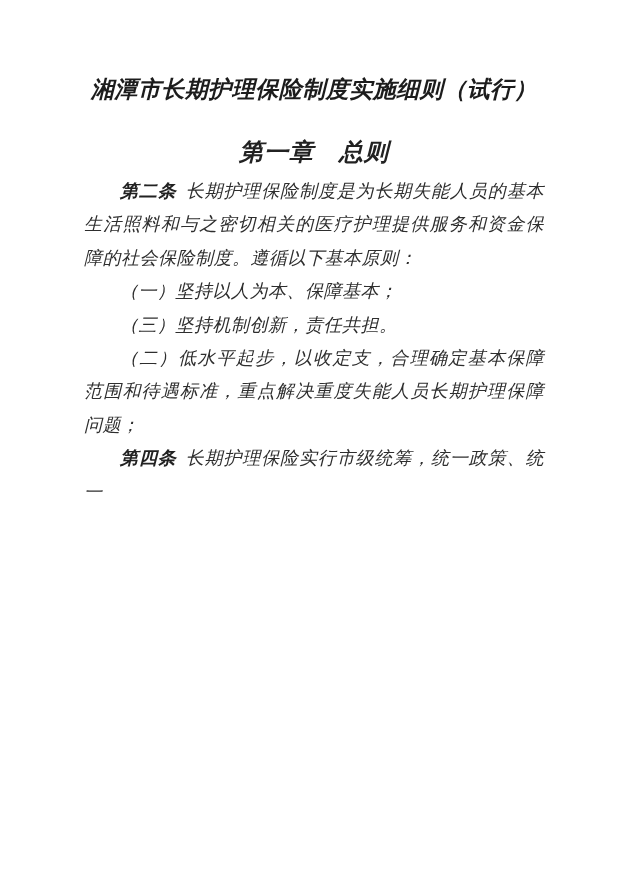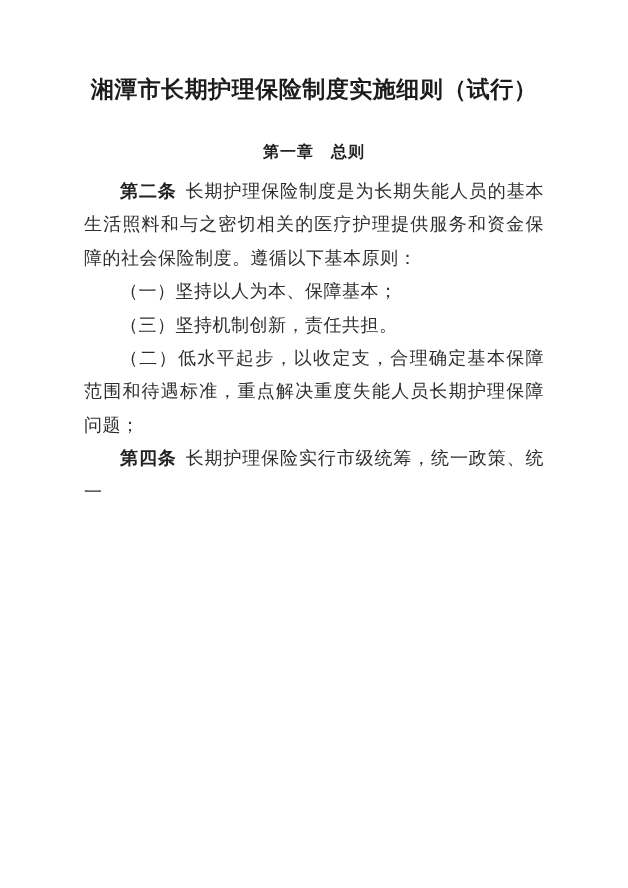--- a/index.html
+++ b/index.html
@@ -8,37 +8,38 @@
     background: #ffffff;
   }
   .page {
     position: relative;
     width: 628px;
     height: 704px;
     background: #ffffff;
     overflow: hidden;
     font-family: "Liberation Serif", serif;
     color: #2e2e2e;
+    font-style: italic;
   }
   .doc-title {
     margin: 75px 0 0 0;
     text-align: center;
     font-family: "Liberation Sans", sans-serif;
     font-size: 23px;
     line-height: 29px;
     font-weight: bold;
     color: #1c1c1c;
     letter-spacing: 0.5px;
     white-space: nowrap;
   }
   .chapter-heading {
     margin: 37px 0 0 0;
     text-align: center;
     font-family: "Liberation Sans", sans-serif;
-    font-size: 16px;
+    font-size: 24px;
     line-height: 22px;
     font-weight: bold;
     color: #222222;
     letter-spacing: 1px;
   }
   .body-block {
     width: 460px;
     margin: 12px 0 0 84px;
     font-size: 18px;
     line-height: 33.4px;

